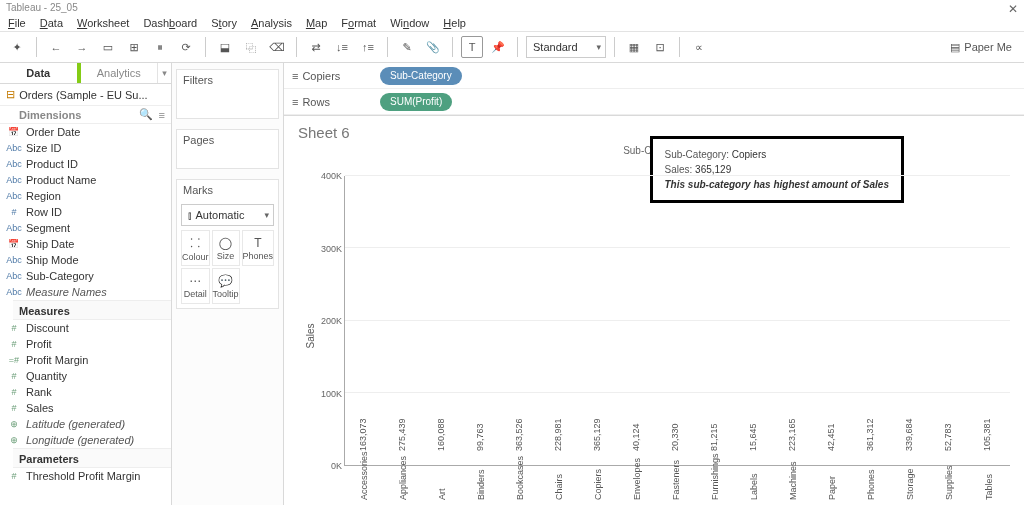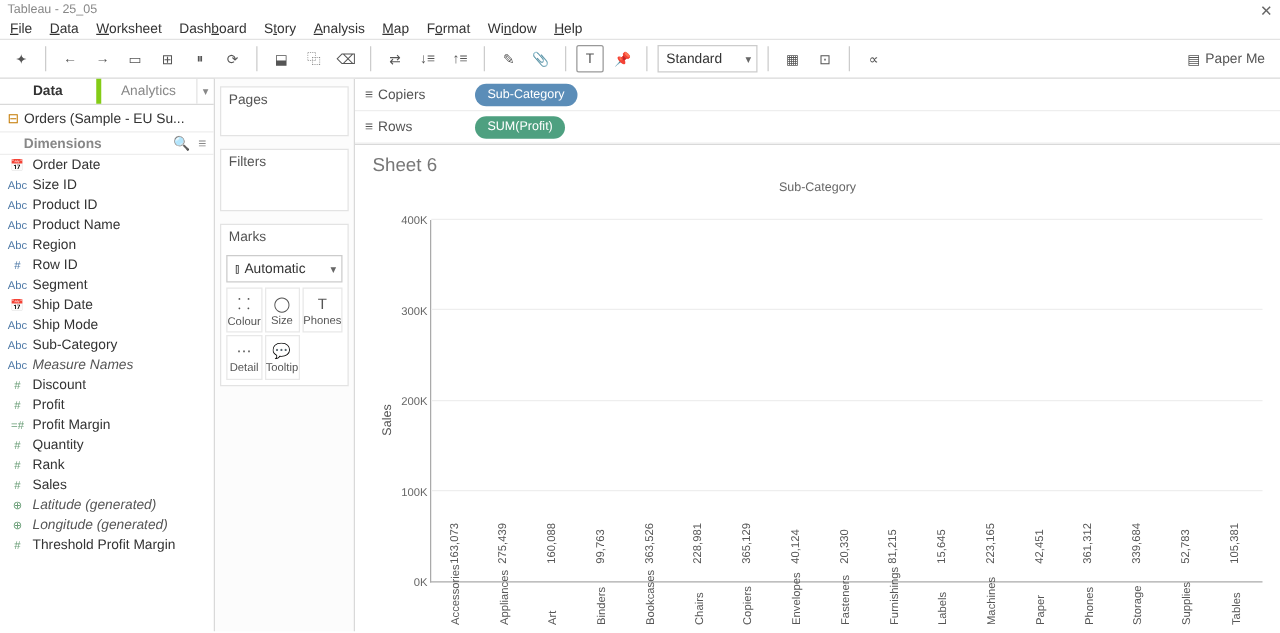--- a/index.html
+++ b/index.html
@@ -187,20 +187,21 @@
         </div>
         <div class="side-item dim">
           <span class="fi">Abc</span>
           <span>Sub-Category</span>
         </div>
         <div class="side-item dim">
           <span class="fi">Abc</span>
           <span class="meas-italic">Measure Names</span>
         </div>
       </div>
+    <div class="side-section">Measures</div>
     <div class="side-list meas" id="meas-list">
         <div class="side-item meas">
           <span class="fi">#</span>
           <span>Discount</span>
         </div>
         <div class="side-item meas">
           <span class="fi">#</span>
           <span>Profit</span>
         </div>
         <div class="side-item meas">
@@ -221,36 +222,37 @@
         </div>
         <div class="side-item meas">
           <span class="fi">⊕</span>
           <span class="meas-italic">Latitude (generated)</span>
         </div>
         <div class="side-item meas">
           <span class="fi">⊕</span>
           <span class="meas-italic">Longitude (generated)</span>
         </div>
       </div>
+    <div class="side-section">Parameters</div>
     <div class="side-list meas" id="param-list">
         <div class="side-item meas">
           <span class="fi">#</span>
           <span>Threshold Profit Margin</span>
         </div>
       </div>
   </div>
 
   <div class="midpanel">
+    <div class="card">
+      <div class="card-title">Filters</div>
+      <div class="card-body" style="height:28px"></div>
+    </div>
     <div class="card">
       <div class="card-title">Pages</div>
       <div class="card-body" style="height:18px"></div>
-    </div>
-    <div class="card">
-      <div class="card-title">Filters</div>
-      <div class="card-body" style="height:28px"></div>
     </div>
     <div class="card">
       <div class="card-title">Marks</div>
       <div class="card-body">
         <div class="marks-combo">
           <span style="margin-right:4px">⫾</span>
             <span>Automatic</span>
         </div>
         <div class="marks-grid" id="marks-grid">
             <div class="mark-cell">
@@ -297,20 +299,25 @@
         <div class="shelf-body">
           <span class="pill measure">SUM(Profit)</span>
         </div>
       </div>
     </div>
 
     <div class="sheet-area">
       <div class="sheet-title">Sheet 6</div>
       <div class="axis-title-top">Sub-Category</div>
 
+      <div class="tooltip-box">
+        <div><span>Sub-Category:</span> <span class="tt-val">Copiers</span></div>
+        <div><span>Sales:</span> <span class="tt-val">365,129</span></div>
+        <div class="tt-note">This sub-category has highest amount of Sales</div>
+      </div>
 
       <div class="chart-wrap">
         <div class="y-axis">
           <div class="ylab">Sales</div>
           <div class="y-ticks" id="y-ticks">
               <div class="y-tick" style="bottom: 0%;">0K</div>
               <div class="y-tick" style="bottom: 25%; text-align: right;">100K</div>
               <div class="y-tick" style="bottom: 50%;">200K</div>
               <div class="y-tick" style="bottom: 75%;">300K</div>
               <div class="y-tick" style="bottom: 100%;">400K</div>

